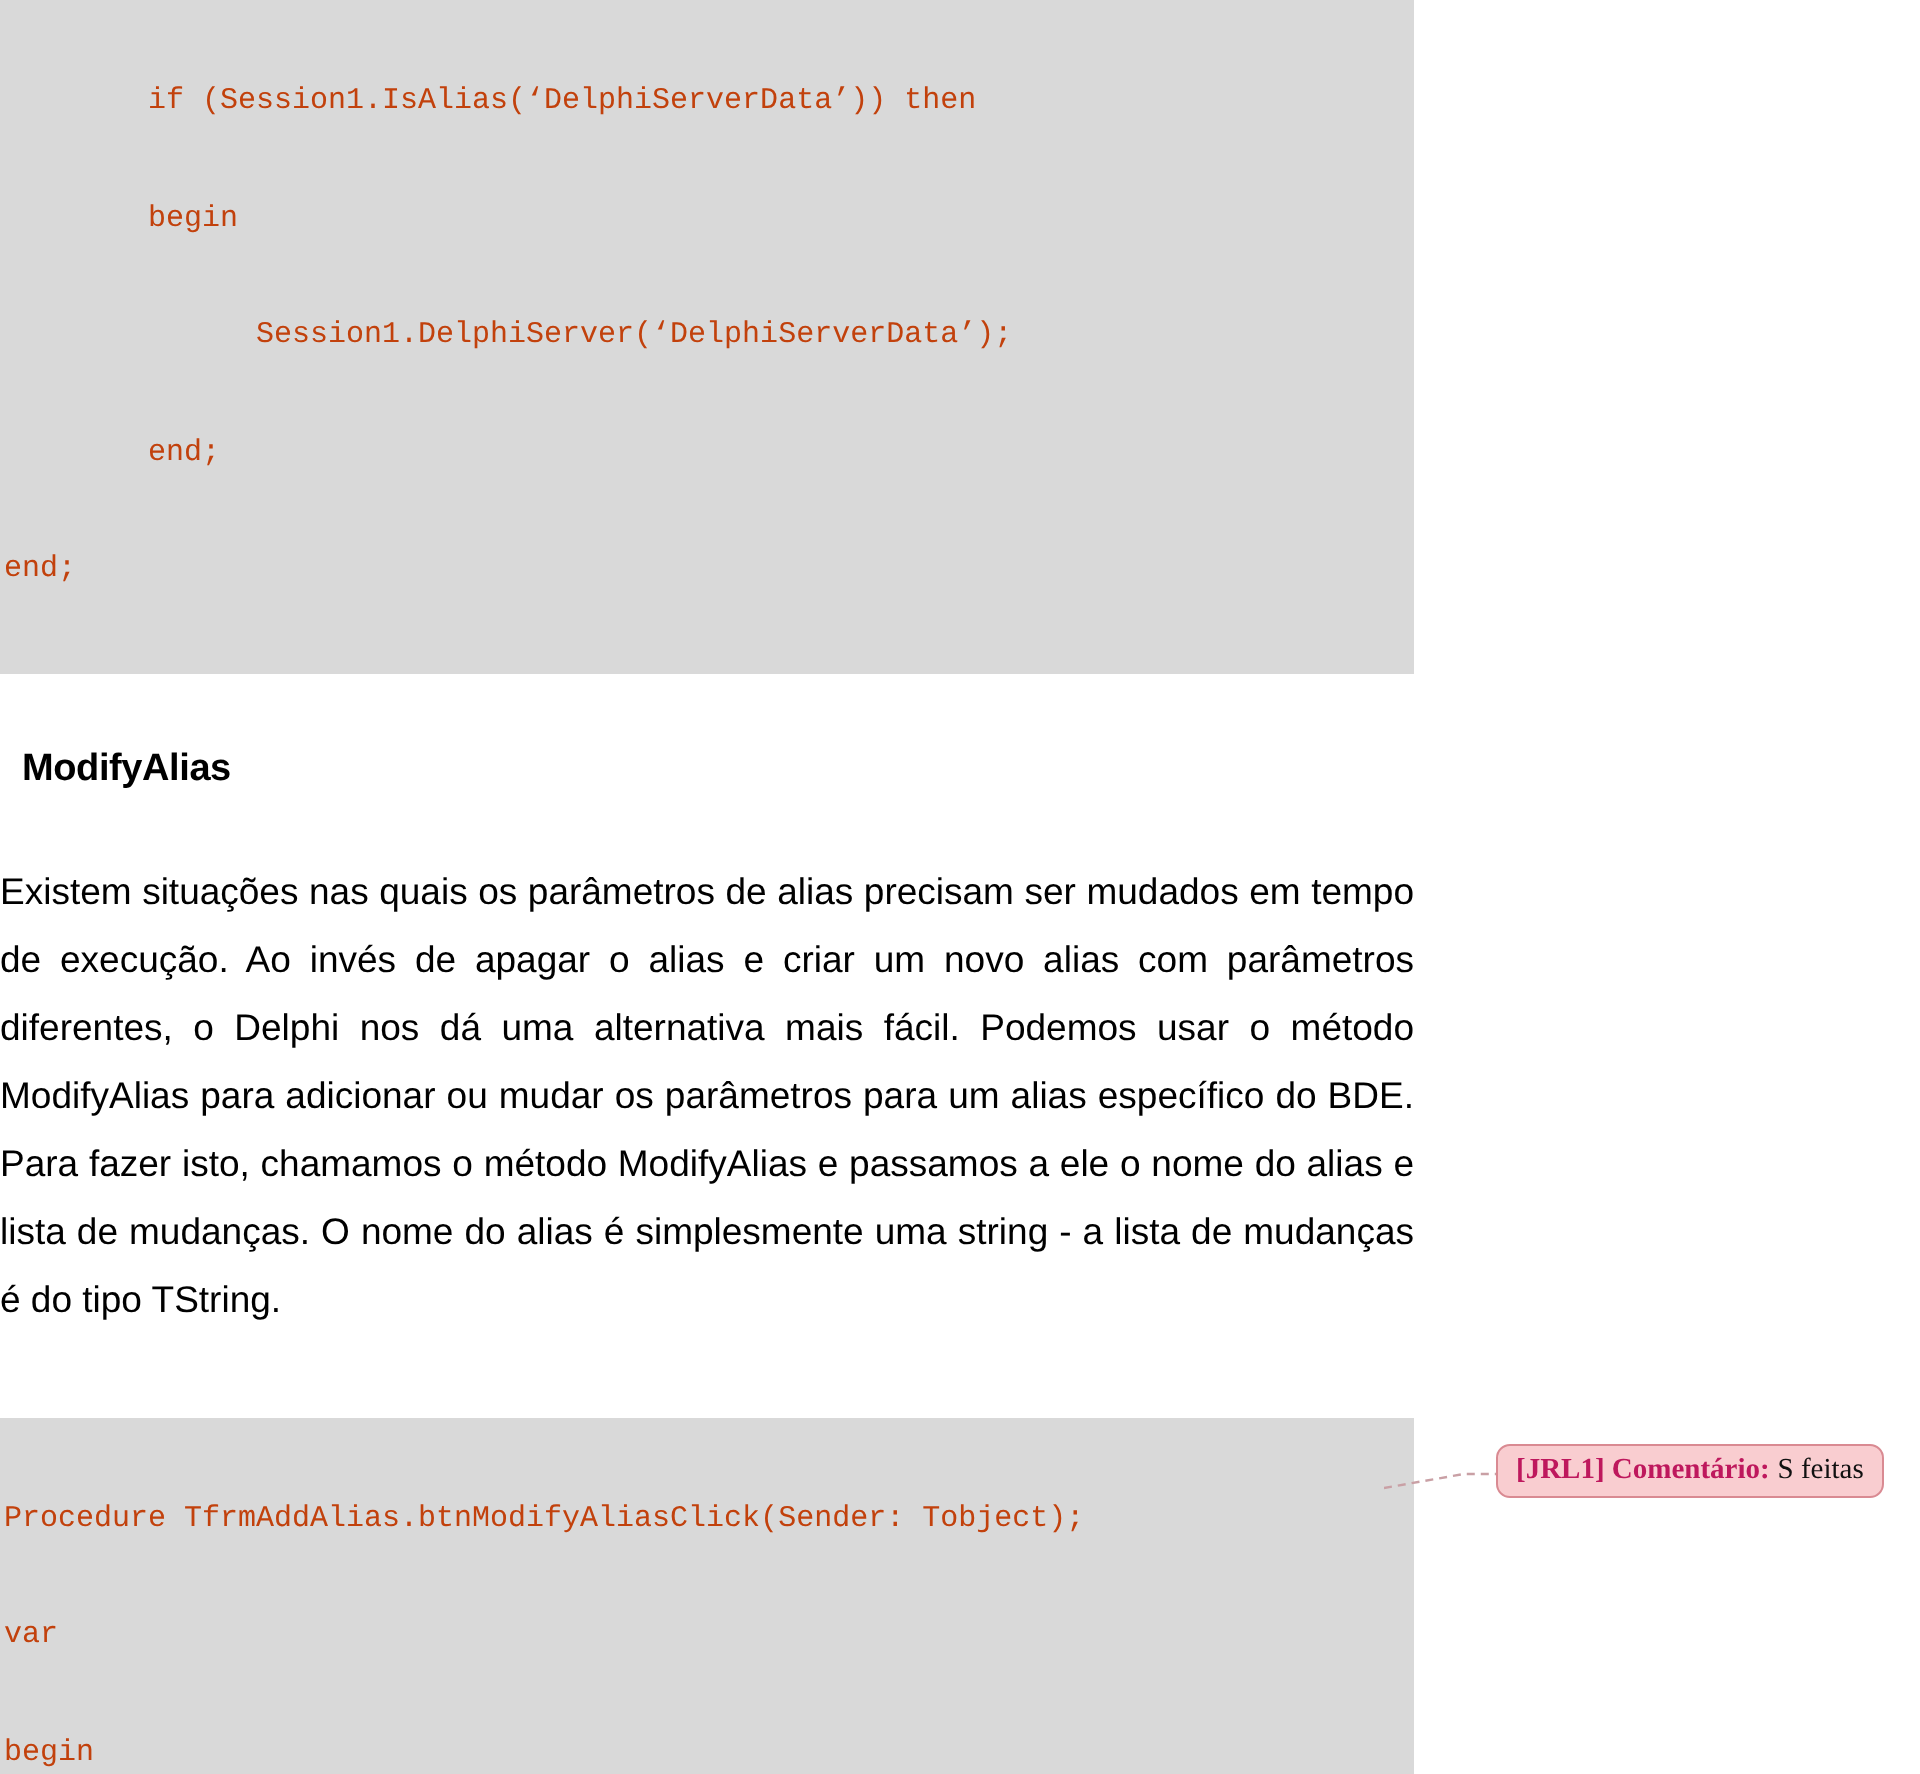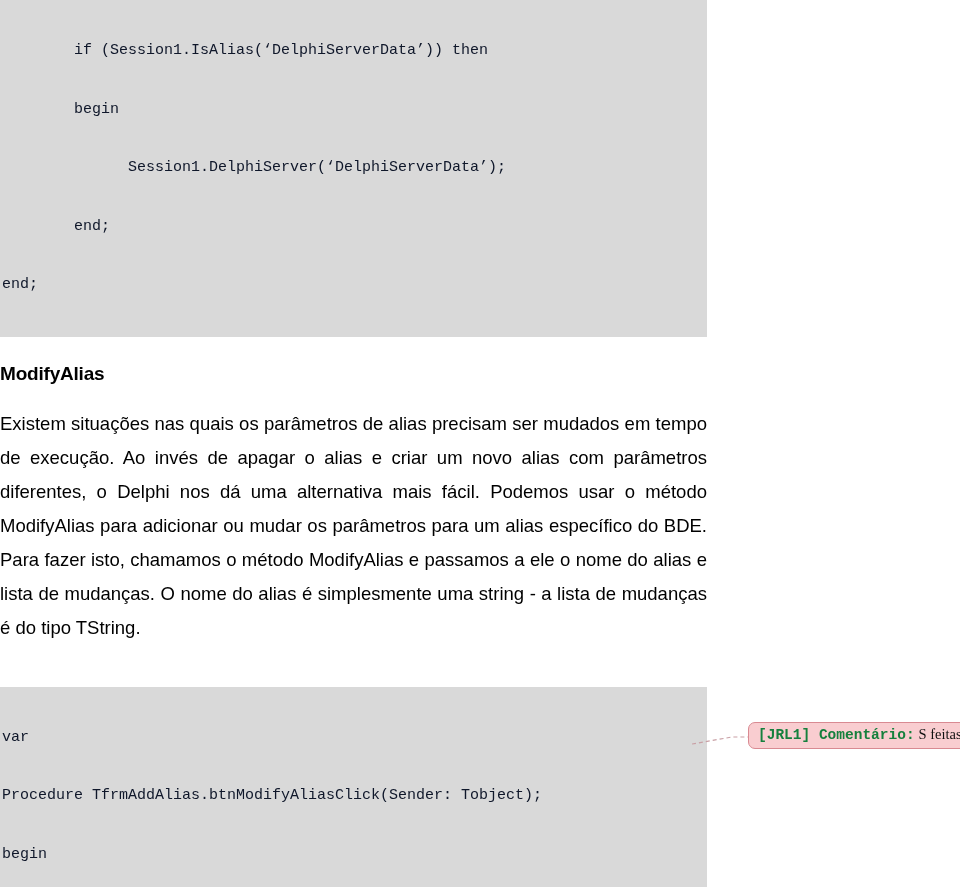--- a/index.html
+++ b/index.html
@@ -21,38 +21,38 @@
     width: 960px;
     height: 887px;
   }
 
   
   .code-block {
     background: #d9d9d9;
     font-family: "Liberation Mono", monospace;
     font-size: 15px;
     line-height: 19.5px;
-    color: #0f172a;
+    color: #c2410c;
     white-space: pre;
     width: 707px;
     box-sizing: border-box;
     padding: 0;
   }
   .code-line {
     white-space: pre;
     display: block;
     padding-left: 2px;
   }
 
   
   h2.section-heading {
     font-family: "Liberation Sans", sans-serif;
     font-size: 19px;
     font-weight: bold;
-    margin: 0;
+    margin: 11px;
     padding: 0;
     letter-spacing: -0.2px;
   }
 
   
   p.body-text {
     font-family: "Liberation Sans", sans-serif;
     font-size: 18.5px;
     line-height: 34px;
     text-align: justify;
@@ -73,24 +73,24 @@
     background: #f9cdd0;
     border: 1px solid #d98a92;
     border-radius: 7px;
     padding: 3px 9px 4px 9px;
     font-size: 14px;
     line-height: 17px;
     white-space: nowrap;
     box-sizing: border-box;
   }
   .comment-tag {
-    font-family: Liberation Mono, monospace;
+    font-family: Liberation Serif, serif;
     font-weight: bold;
     font-size: 14.5px;
-    color: #15803d;
+    color: #be185d;
   }
   .comment-body {
     font-family: Liberation Serif, serif;
     font-size: 14.5px;
     color: #111;
   }
   .comment-leader {
     position: absolute;
     left: 692px;
     top: 735px;
@@ -120,22 +120,22 @@
   <div class="sp-22"></div>
 
   <p class="body-text">Existem situações nas quais os parâmetros de alias precisam ser mudados em tempo de execução. Ao invés de apagar o alias e criar um novo alias com parâmetros diferentes, o Delphi nos dá uma alternativa mais fácil. Podemos usar o método ModifyAlias para adicionar ou mudar os parâmetros para um alias específico do BDE. Para fazer isto, chamamos o método ModifyAlias e passamos a ele o nome do alias e lista de mudanças. O nome do alias é simplesmente uma string - a lista de mudanças é do tipo TString.</p>
 
   <div class="sp-22"></div>
 
 
   <div class="sp-20"></div>
 
   <div class="code-block" style="padding-top:2px; padding-bottom:3px;">
+    <span class="code-line">Procedure TfrmAddAlias.btnModifyAliasClick(Sender: Tobject);</span>
     <span class="code-line">var</span>
-    <span class="code-line">Procedure TfrmAddAlias.btnModifyAliasClick(Sender: Tobject);</span>
     <span class="code-line">begin</span>
     
     
     
     
     
     
     
     
   </div>

